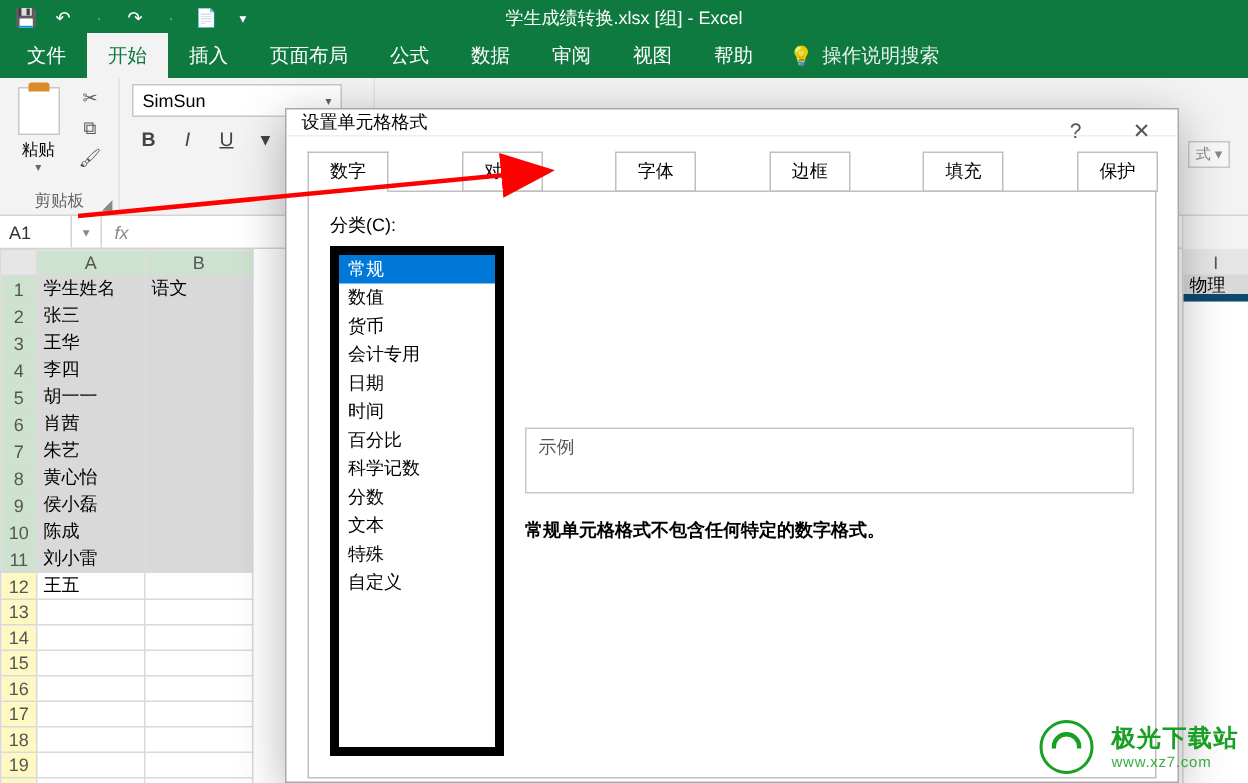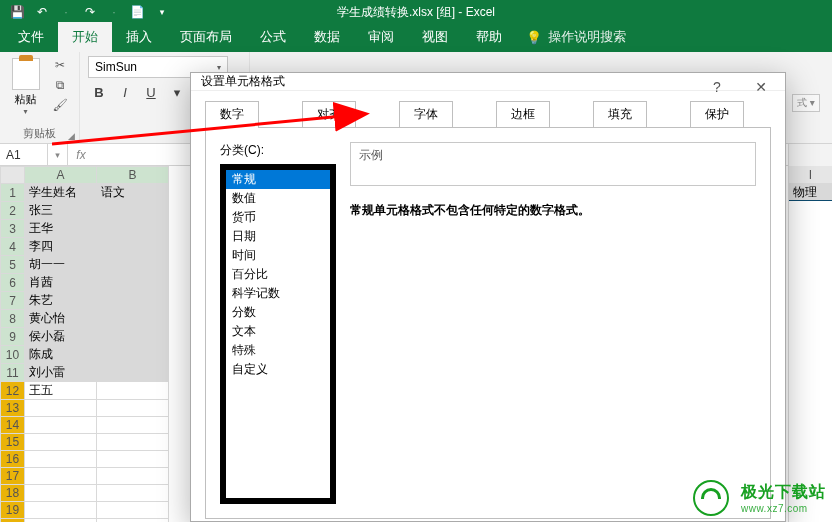--- a/index.html
+++ b/index.html
@@ -29,49 +29,49 @@
     .dropdown-caret { font-size:8px; color:#666; }
     .namebox { height:22px; display:flex; border-bottom:1px solid #d4d4d4; background:#fff; }
     .namebox input { width:48px; border:none; border-right:1px solid #d4d4d4; font-size:12px; padding:0 6px; outline:none; color:#333; }
     .namebox .nbctrl { width:20px; display:flex; align-items:center; justify-content:center; border-right:1px solid #d4d4d4; color:#888; font-size:9px; }
     .namebox .fxlabel { width:26px; display:flex; align-items:center; justify-content:center; font-style:italic; color:#888; font-size:12px; }
     .namebox .formulabar { flex:1; font-size:12px; padding:0 6px; display:flex; align-items:center; }
     .sheet { position:relative; overflow:hidden; }
     table.grid { border-collapse:collapse; font-size:12px; }
     table.grid th, table.grid td { border:1px solid #d9d9d9; height:17px; background:#fff; text-align:center; font-weight:normal; }
     table.grid th { background:#e6e6e6; color:#555; }
-    table.grid td.rowhdr { background:#eab308; color:#555; width:24px; }
+    table.grid td.rowhdr { background:#fef9c3; color:#555; width:24px; }
     table.grid td.rowhdr.sel, table.grid th.sel { background:#cde3cf; }
     table.grid td.cell { width:72px; text-align:left; padding:0 4px; }
     table.grid td.selbg { background:#d9d9d9; }
     .dialog { position:absolute; left:190px; top:72px; width:596px; height:450px; background:#fff; border:1px solid #aaa; box-shadow:0 8px 30px rgba(0,0,0,0.3); display:flex; flex-direction:column; }
     .dialog .dtitle { height:32px; display:flex; align-items:center; padding:0 10px; font-size:12px; position:relative; border-bottom:1px solid #eee;}
     .dialog .dtitle .actions { position:absolute; right:6px; top:0; display:flex; gap:8px; }
     .dialog .dtitle .actions span { width:36px; height:28px; display:flex; align-items:center; justify-content:center; font-size:14px; color:#555; }
-    .dialog .dtabs { display:flex; padding:10px 14px 0; gap:0; }
+    .dialog .dtabs { display:flex; padding:10px 14px 0; gap:0;justify-content:space-between; }
     .dialog .dtabs .dtab { border:1px solid #bfbfbf; border-bottom:none; padding:4px 14px; font-size:12px; background:#fff; margin-right:-1px; cursor:pointer; }
     .dialog .dtabs .dtab.active { position:relative; z-index:2; }
     .dialog .dtabs .dtab:not(.active) { background:#fff; border-bottom:1px solid #bfbfbf;margin-left:44px; }
-    .dialog .panelborder { margin:0 14px 14px; border:1px solid #bfbfbf; flex:1; position:relative; top:-1px; padding:14px; display:flex; gap:14px; }
+    .dialog .panelborder { margin:0 14px 14px; border:1px solid #bfbfbf; flex:1; position:relative; top:-1px; padding:14px; display:flex; gap:14px;align-items:center; }
     .dialog .catlabel { font-size:12px; position:absolute; top:14px; left:14px; }
     .dialog .catlist { width:116px; height:340px; border:6px solid #000000; margin-top:22px; overflow:auto; font-size:12px; }
     .dialog .catlist div { padding:1px 6px; }
     .dialog .catlist div.sel { background:#0078d7; color:#fff; }
     .dialog .right { flex:1; margin-top:0; }
     .dialog .right .sample { border:1px solid #c8c8c8; height:44px; padding:4px 8px; font-size:12px; color:#555; margin-bottom:16px; }
     .dialog .right .desc { font-size:12px;font-weight:bold; }
     .arrow-svg { position:absolute; left:52px; top:88px; pointer-events:none; z-index:50; }
     .watermark { position:absolute; right:6px; bottom:6px; display:flex; align-items:center; gap:12px; z-index:60; }
     .watermark .logo { width:36px; height:36px; border-radius:50%; border:2px solid #17a021; position:relative; background:#fff;}
     .watermark .logo:before { content:""; position:absolute; inset:6px; border:3px solid #17a021; border-radius:50%; clip-path:polygon(0 0,100% 0,100% 55%,0 55%);}
     .watermark .txt .t1 { font-size:16px; color:#17a021; font-weight:bold; letter-spacing:1px;}
     .watermark .txt .t2 { font-size:10px; color:#17a021; letter-spacing:0.5px; opacity:0.85;}
     .rightedge { position:absolute; top:144px; right:0; bottom:0; width:44px; background:#fff; border-left:1px solid #d9d9d9;}
     .rightedge .colI { height:18px; background:#e6e6e6; border-bottom:1px solid #d9d9d9; display:flex; align-items:center; justify-content:center; font-size:12px; color:#555;}
-    .rightedge .cellI { height:17px; border-bottom:1px solid #0c4a6e; display:flex; align-items:center; justify-content:flex-start; padding:0 4px; font-size:12px; background:#d9d9d9; }
+    .rightedge .cellI { height:17px; border-bottom:5px solid #0c4a6e; display:flex; align-items:center; justify-content:flex-start; padding:0 4px; font-size:12px; background:#d9d9d9; }
     .styleDrop { position:absolute; right:12px; top:94px; width:28px; height:18px; border:1px solid #c8c8c8; background:#f8f8f8; display:flex; align-items:center; justify-content:center; font-size:10px; color:#888;}
   </style>
 </head>
 <body>
 
 <div class="titlebar">
   <div class="qat">
     <span>💾</span>
     <span>↶</span>
     <span class="sep">·</span>
@@ -275,20 +275,21 @@
     <div class="dtab">边框</div>
     <div class="dtab">填充</div>
     <div class="dtab">保护</div>
   </div>
   <div class="panelborder">
     <div class="catlabel">分类(C):</div>
     <div class="catlist" id="catlist">
         <div class="sel">常规</div>
         <div>数值</div>
         <div>货币</div>
+        <div>会计专用</div>
         <div>日期</div>
         <div>时间</div>
         <div>百分比</div>
         <div>科学记数</div>
         <div>分数</div>
         <div>文本</div>
         <div>特殊</div>
         <div>自定义</div>
       </div>
     <div class="right">

